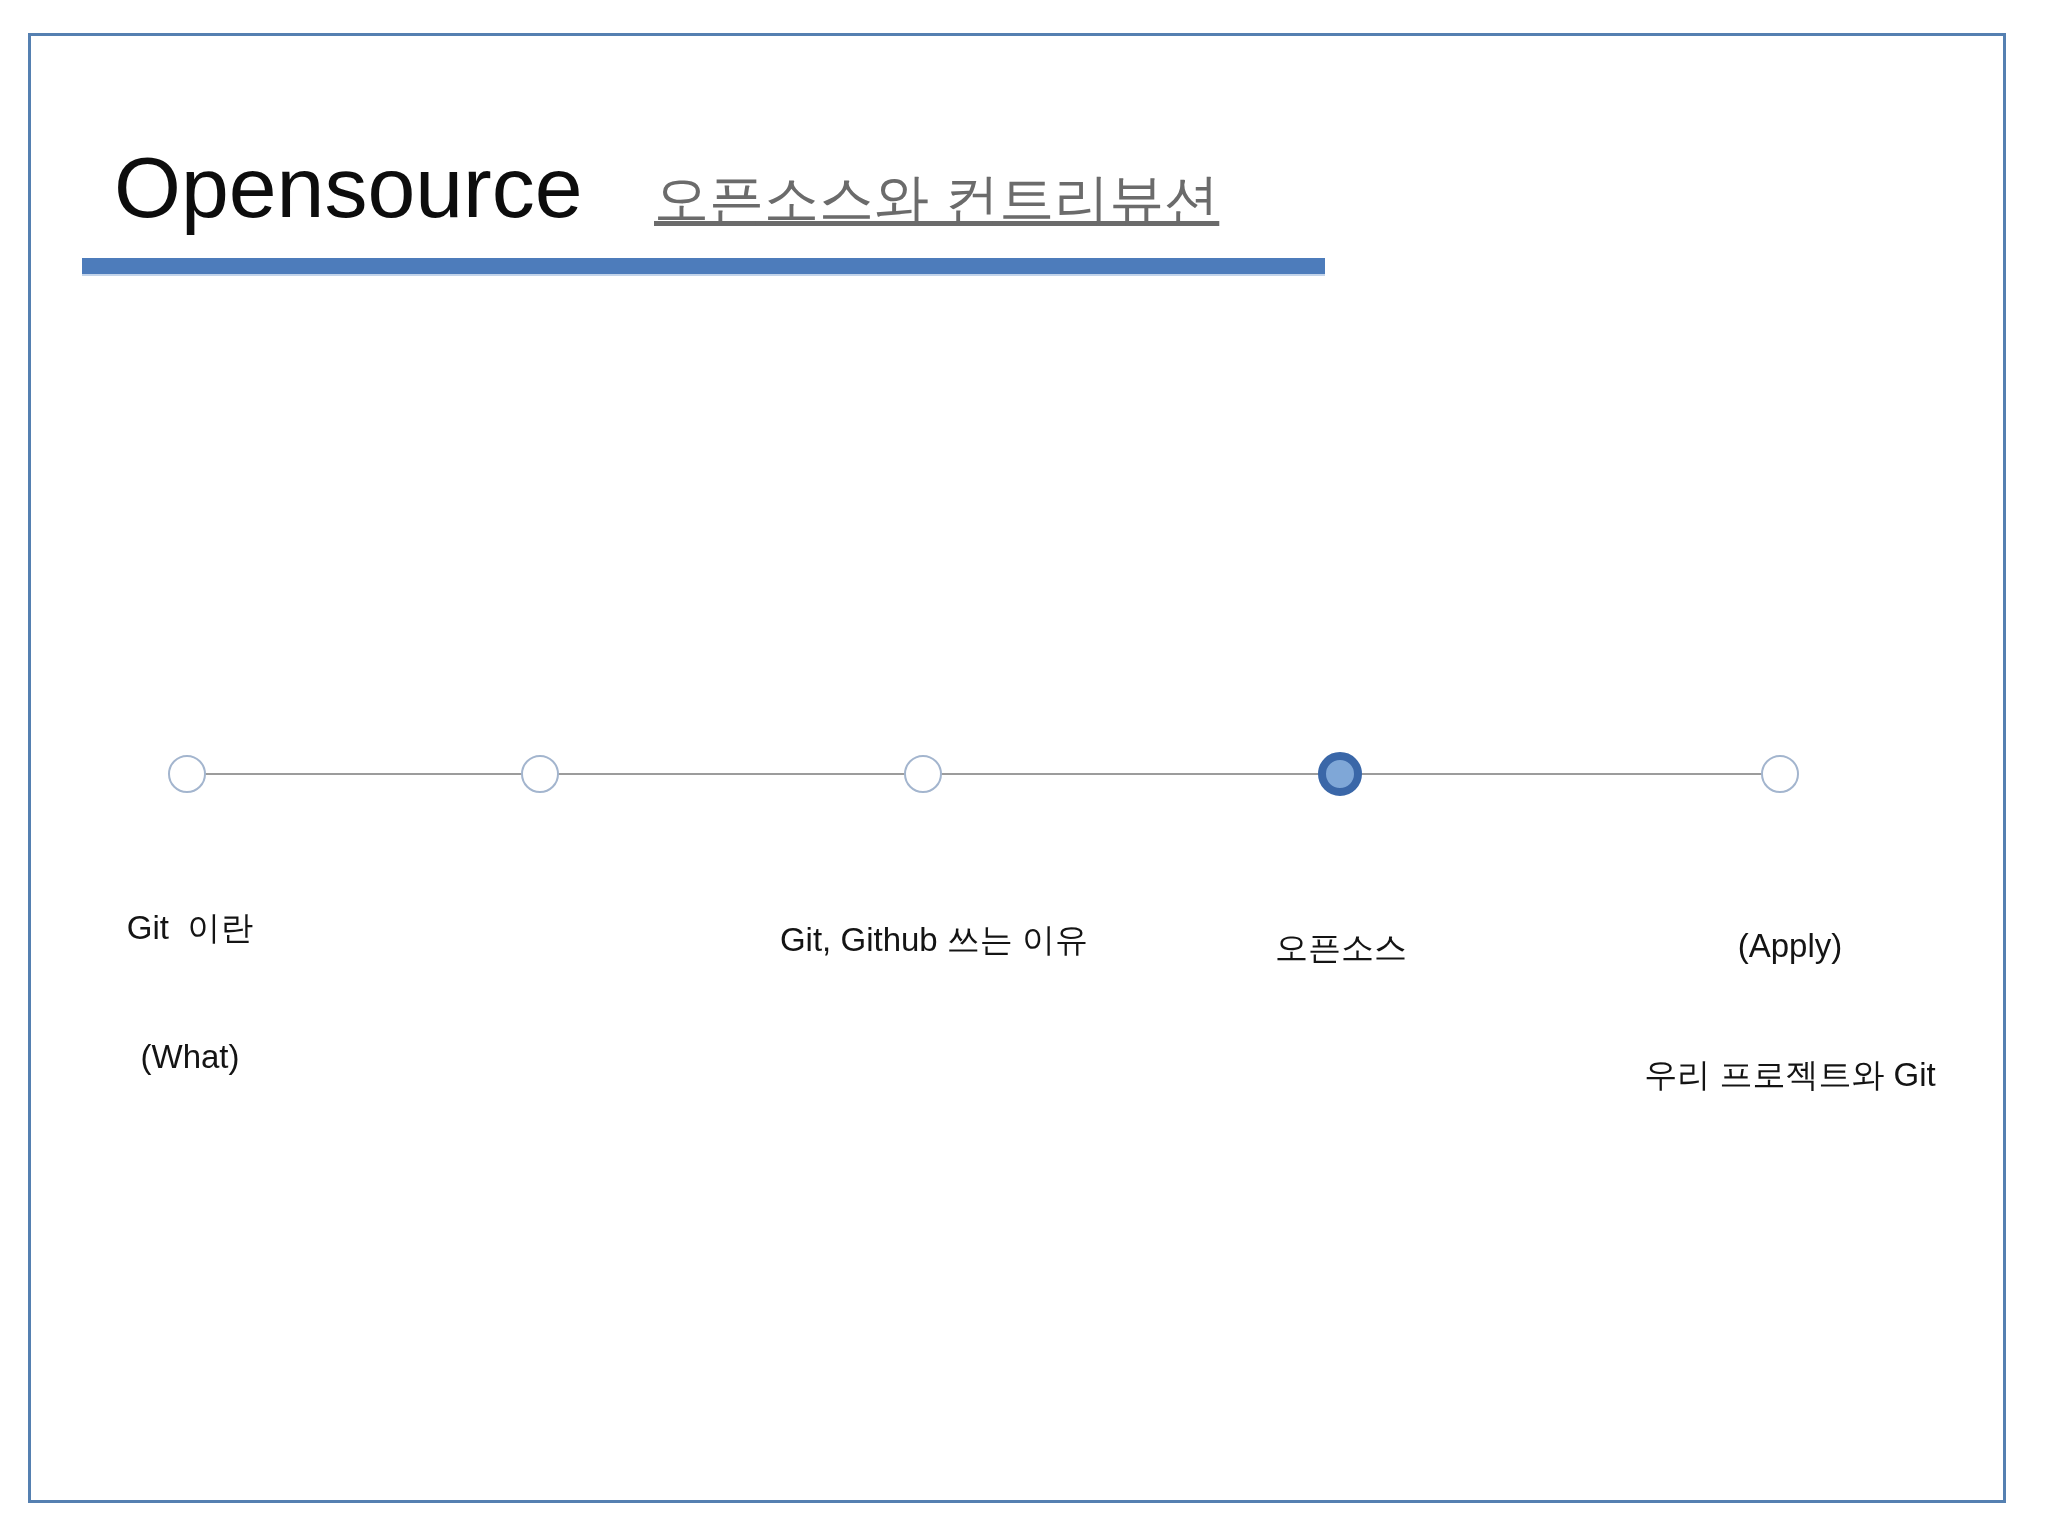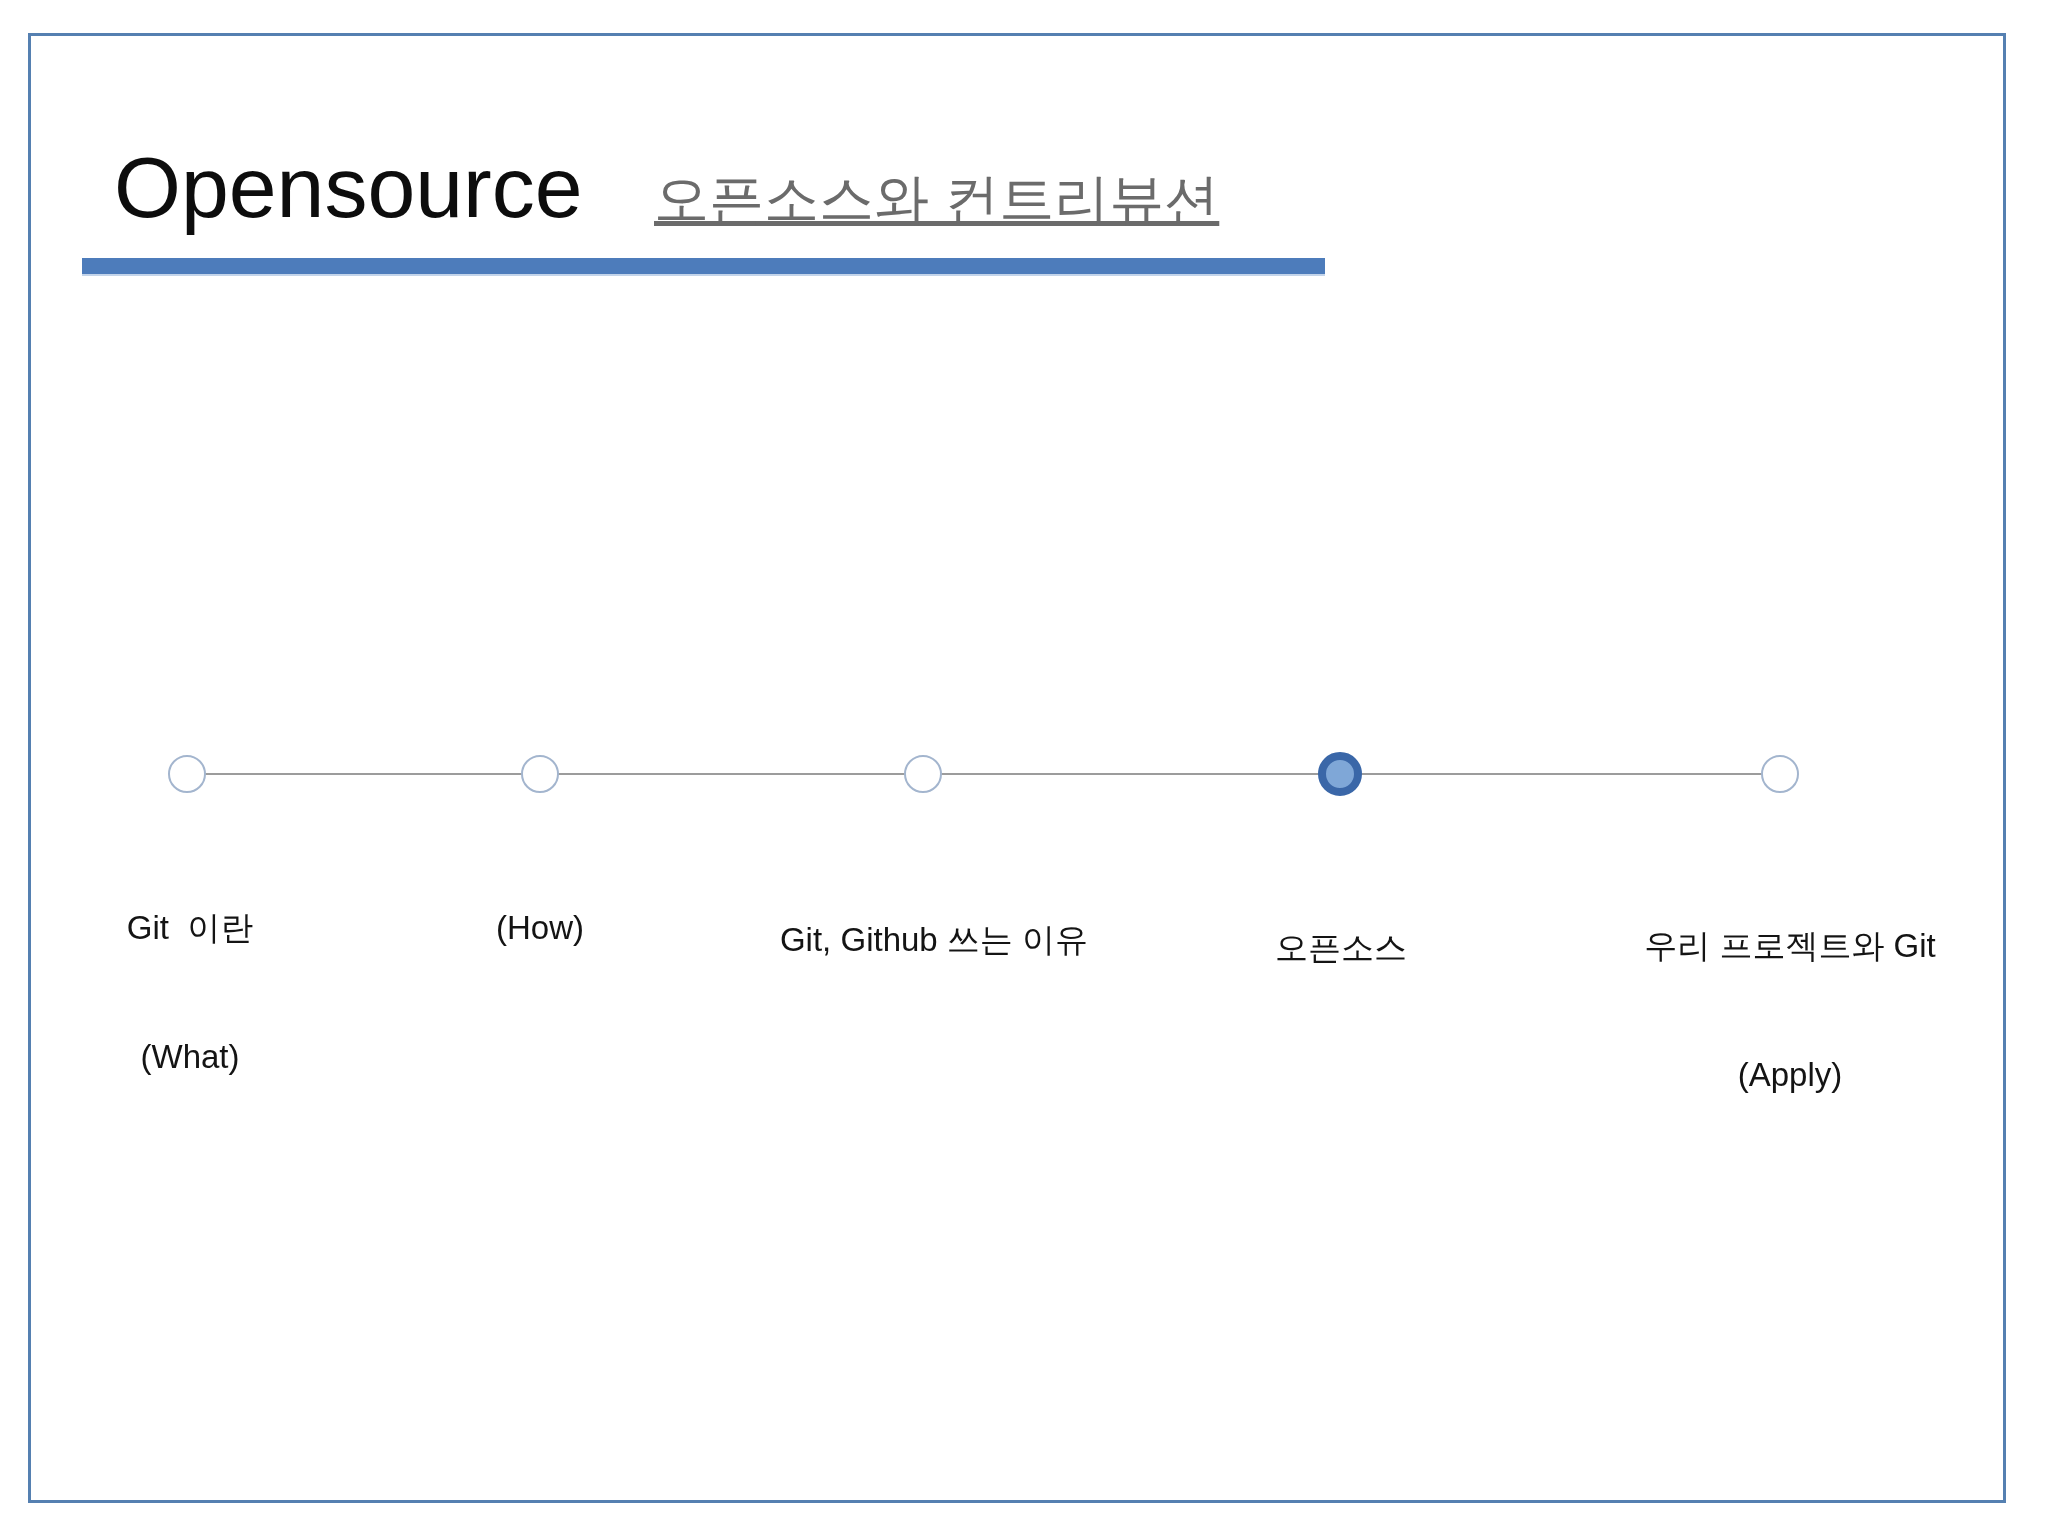--- a/index.html
+++ b/index.html
@@ -118,39 +118,38 @@
     <div class="step-circle inactive" style="left:187px; top:774px;"></div>
     <div class="step-label-block" style="left:190px; top:820px;">
       <span class="step-label-line">Git  이란</span>
       <span class="step-label-line">(What)</span>
     </div>
   </div>
 
   <div>
     <div class="step-circle inactive" style="left:540px; top:774px;"></div>
     <div class="step-label-block" style="left:540px; top:820px;">
-      <span class="step-label-line">(How)</span>
     </div>
   </div>
 
   <div>
     <div class="step-circle inactive" style="left:923px; top:774px;"></div>
     <div class="step-label-block" style="left:934px; top:832px;">
       <span class="step-label-line">Git, Github 쓰는 이유</span>
     </div>
   </div>
 
   <div>
     <div class="step-circle active" style="left:1340px; top:774px;"></div>
     <div class="step-label-block" style="left:1341px; top:840px;text-align:center;">
       <span class="step-label-line">오픈소스</span>
     </div>
   </div>
 
   <div>
     <div class="step-circle inactive" style="left:1780px; top:774px;"></div>
     <div class="step-label-block" style="left:1790px; top:838px;">
+      <span class="step-label-line">(Apply)</span>
       <span class="step-label-line">우리 프로젝트와 Git</span>
-      <span class="step-label-line">(Apply)</span>
     </div>
   </div>
 
 </div>
 
 </body></html>

